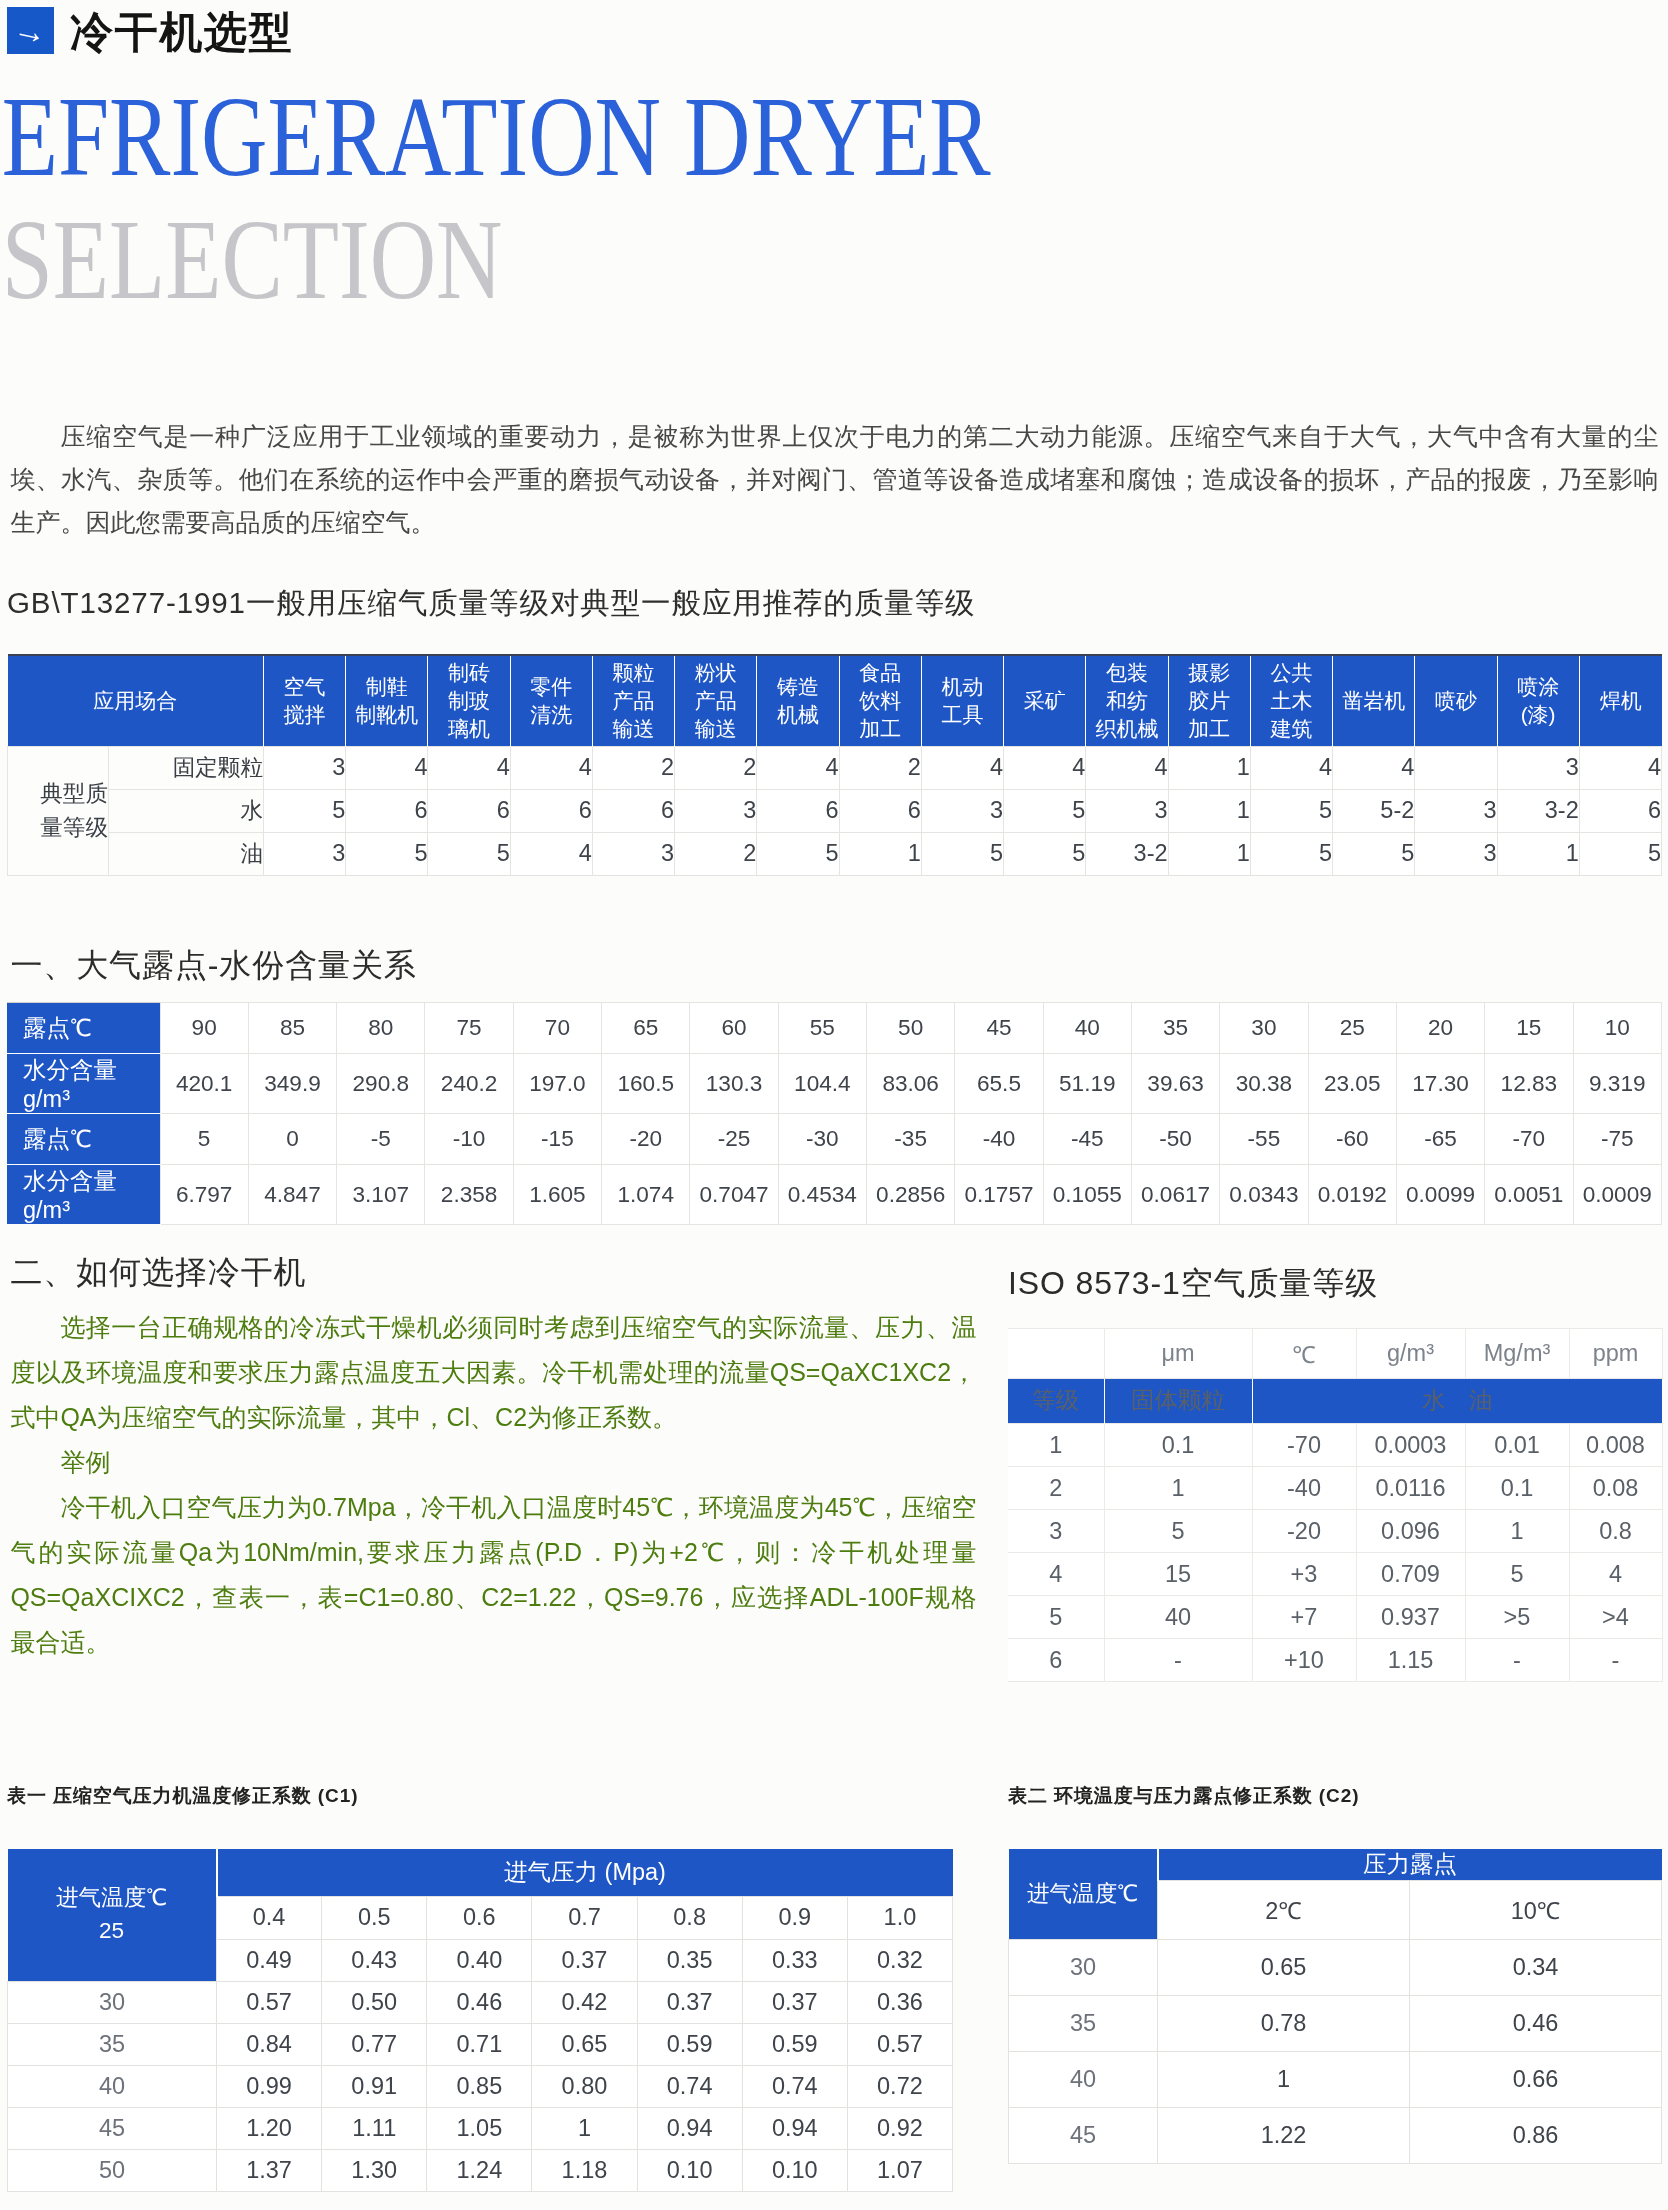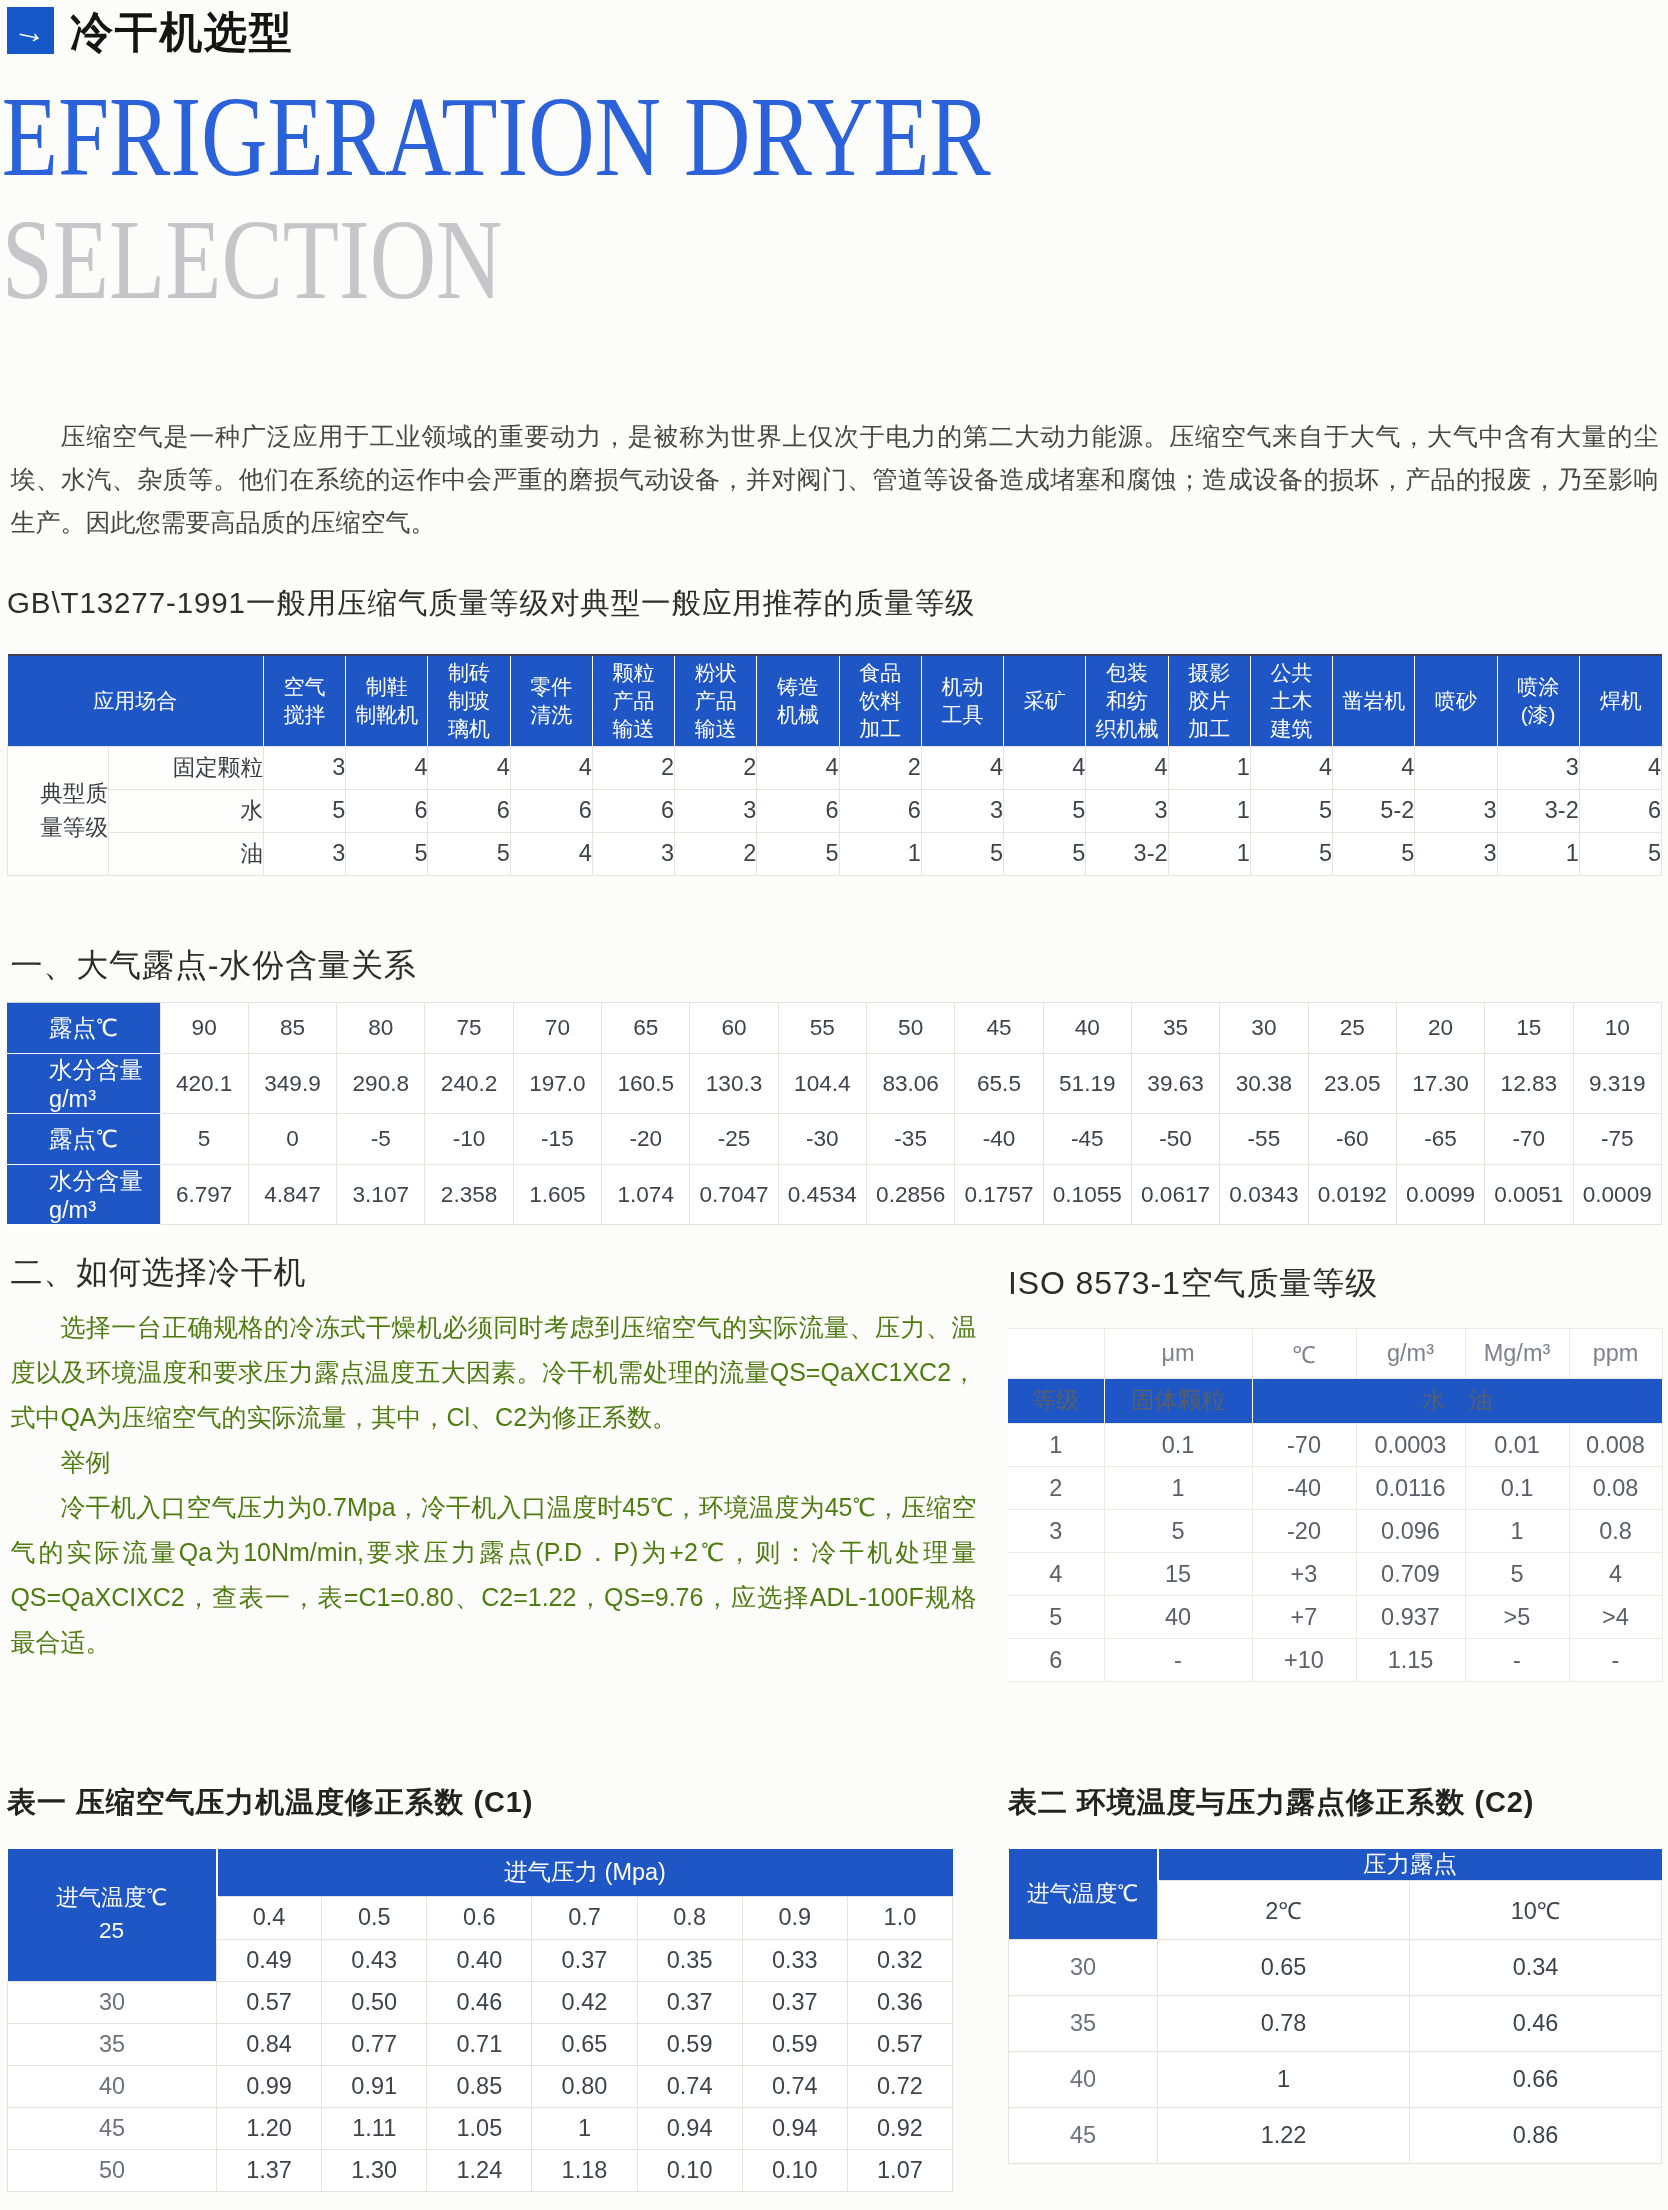--- a/index.html
+++ b/index.html
@@ -33,21 +33,21 @@
   .title-en1{top:70px;color:var(--title-blue);}
   .title-en2{top:193px;color:#c6c6ca;}
   
   .intro{
     position:absolute;left:10.4px;top:415px;width:1648px;
     font-size:25px;line-height:43px;color:#474747;text-align:justify;text-indent:2em;
   }
   
   .h-gb{position:absolute;left:7px;top:584px;font-size:29.5px;color:#2e2e2e;font-weight:400;letter-spacing:0.9px;}
   .h-sec{position:absolute;font-size:32px;color:#2c2c2c;font-weight:400;letter-spacing:0.9px;}
-  .h-tbl{position:absolute;font-size:29px;color:#222;font-weight:700;letter-spacing:0.9px;}
+  .h-tbl{position:absolute;font-size:19px;color:#222;font-weight:700;letter-spacing:0.9px;}
   
   table{border-collapse:collapse;table-layout:fixed;}
   td{
     text-align:center;vertical-align:middle;font-size:23.5px;color:var(--ink);
     border:0.9px solid #e4e4e1;background:#fff;overflow:hidden;
   }
   td.bh{
     background:var(--blue);color:#fff;font-weight:500;white-space:pre-line;
     border:none;border-right:1.7px solid rgba(255,255,255,.55);line-height:1.32;
   }
@@ -55,21 +55,21 @@
   
   .app{position:absolute;left:7px;top:654px;width:1655px;border-top:2.6px solid #3c4254;border-bottom:1.7px solid #90908c;}
   .app tr:first-child td{height:91px;font-size:21px;}
   .app tr:not(:first-child) td{height:43px;text-align:right;}
   .app td.vlab{background:#fdfdfb;color:#3a3f46;font-size:22.6px;white-space:pre-line;line-height:1.5;}
   .app td.slab{background:#fdfdfb;color:#3a3f46;font-size:22.6px;}
   
   .dew{position:absolute;left:7px;top:1002px;width:1655px;border-top:1.7px solid #d0d0cd;border-bottom:1.7px solid #94948f;}
   .dew td{height:51px;font-size:22.6px;}
   .dew td.lh{
-    background:var(--blue);color:#fff;text-align:left;padding-left:42px;font-size:23.5px;font-weight:500;
+    background:var(--blue);color:#fff;text-align:left;padding-left:16px;font-size:23.5px;font-weight:500;
     border:none;border-bottom:1.7px solid rgba(255,255,255,.35);
   }
   
   .s2txt{position:absolute;left:10.4px;top:1305px;width:966px;font-size:25px;line-height:45px;color:#4d7c0f;text-align:justify;}
   .s2txt p{text-indent:2em;}
   
   .iso{position:absolute;left:1008px;top:1328px;width:654px;border-bottom:1.7px solid #90908c;}
   .iso tr:first-child td{height:50px;font-size:23.5px;}
   .iso tr:nth-child(2) td{height:45px;}
   .iso td{height:43px;border:0.9px solid #e9e9e6;border-left:none;border-right:0.9px solid #eceae7;color:#5a6067;}

